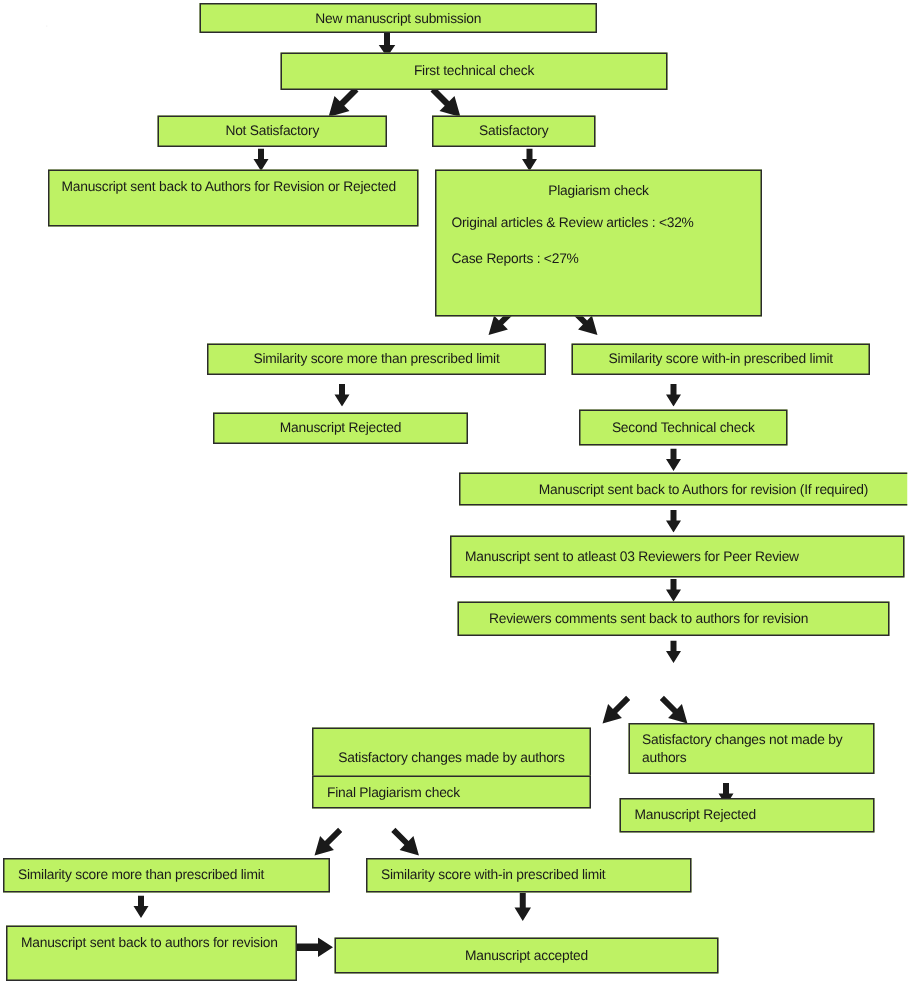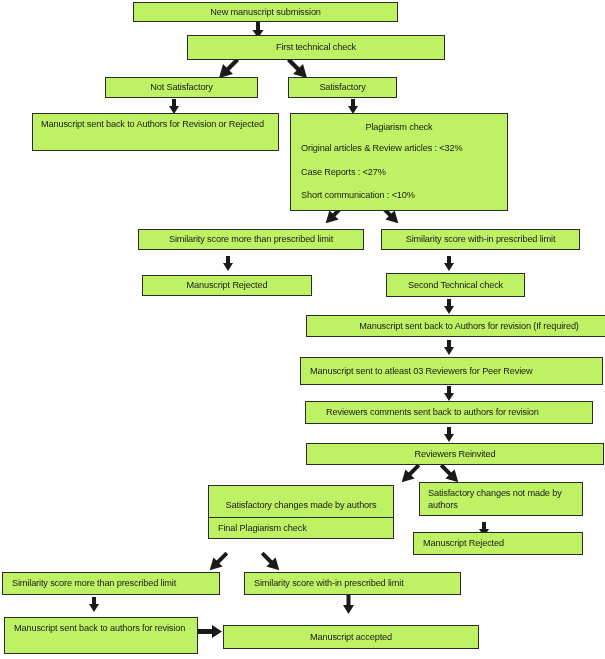--- a/index.html
+++ b/index.html
@@ -217,21 +217,20 @@
   </div>
 
   <div class="node left top" style="left:32px; top:113px; width:247px; height:38px; padding-left:8px;">
     <span>Manuscript sent back to Authors for Revision or Rejected</span>
   </div>
 
   <div class="node plag" style="left:290px; top:113px; width:218px; height:98px;">
     <span class="plag-title">Plagiarism check</span>
     <span class="plag-row">Original articles &amp; Review articles :  &lt;32%</span>
     <span class="plag-row">Case Reports : &lt;27%</span>
-    <span class="plag-row">Short communication :  &lt;10%</span>
   </div>
 
   <div class="node center" style="left:138px; top:229px; width:226px; height:21px;">
     <span>Similarity score more than prescribed limit</span>
   </div>
 
   <div class="node center" style="left:381px; top:229px; width:199px; height:21px;">
     <span>Similarity score with-in prescribed limit</span>
   </div>
 
@@ -248,23 +247,20 @@
   </div>
 
   <div class="node left" style="left:300px; top:357px; width:303px; height:28px; padding-left:9px;">
     <span>Manuscript sent to atleast 03 Reviewers for Peer Review</span>
   </div>
 
   <div class="node left" style="left:305px; top:401px; width:288px; height:23px; padding-left:20px;">
     <span>Reviewers comments sent back to authors for revision</span>
   </div>
 
-  <div class="node center" style="left:306px; top:443px; width:298px; height:22px;">
-    <span>Reviewers Reinvited</span>
-  </div>
 
   <div class="node center" style="left:208px; top:485px; width:186px; height:40px;">
     <span>Satisfactory changes made by authors</span>
   </div>
 
   <div class="node left top" style="left:419px; top:482px; width:164px; height:34px; padding-left:8px;">
     <span>Satisfactory changes not  made by authors</span>
   </div>
 
   <div class="node left" style="left:208px; top:517px; width:186px; height:22px; padding-left:9px;">

